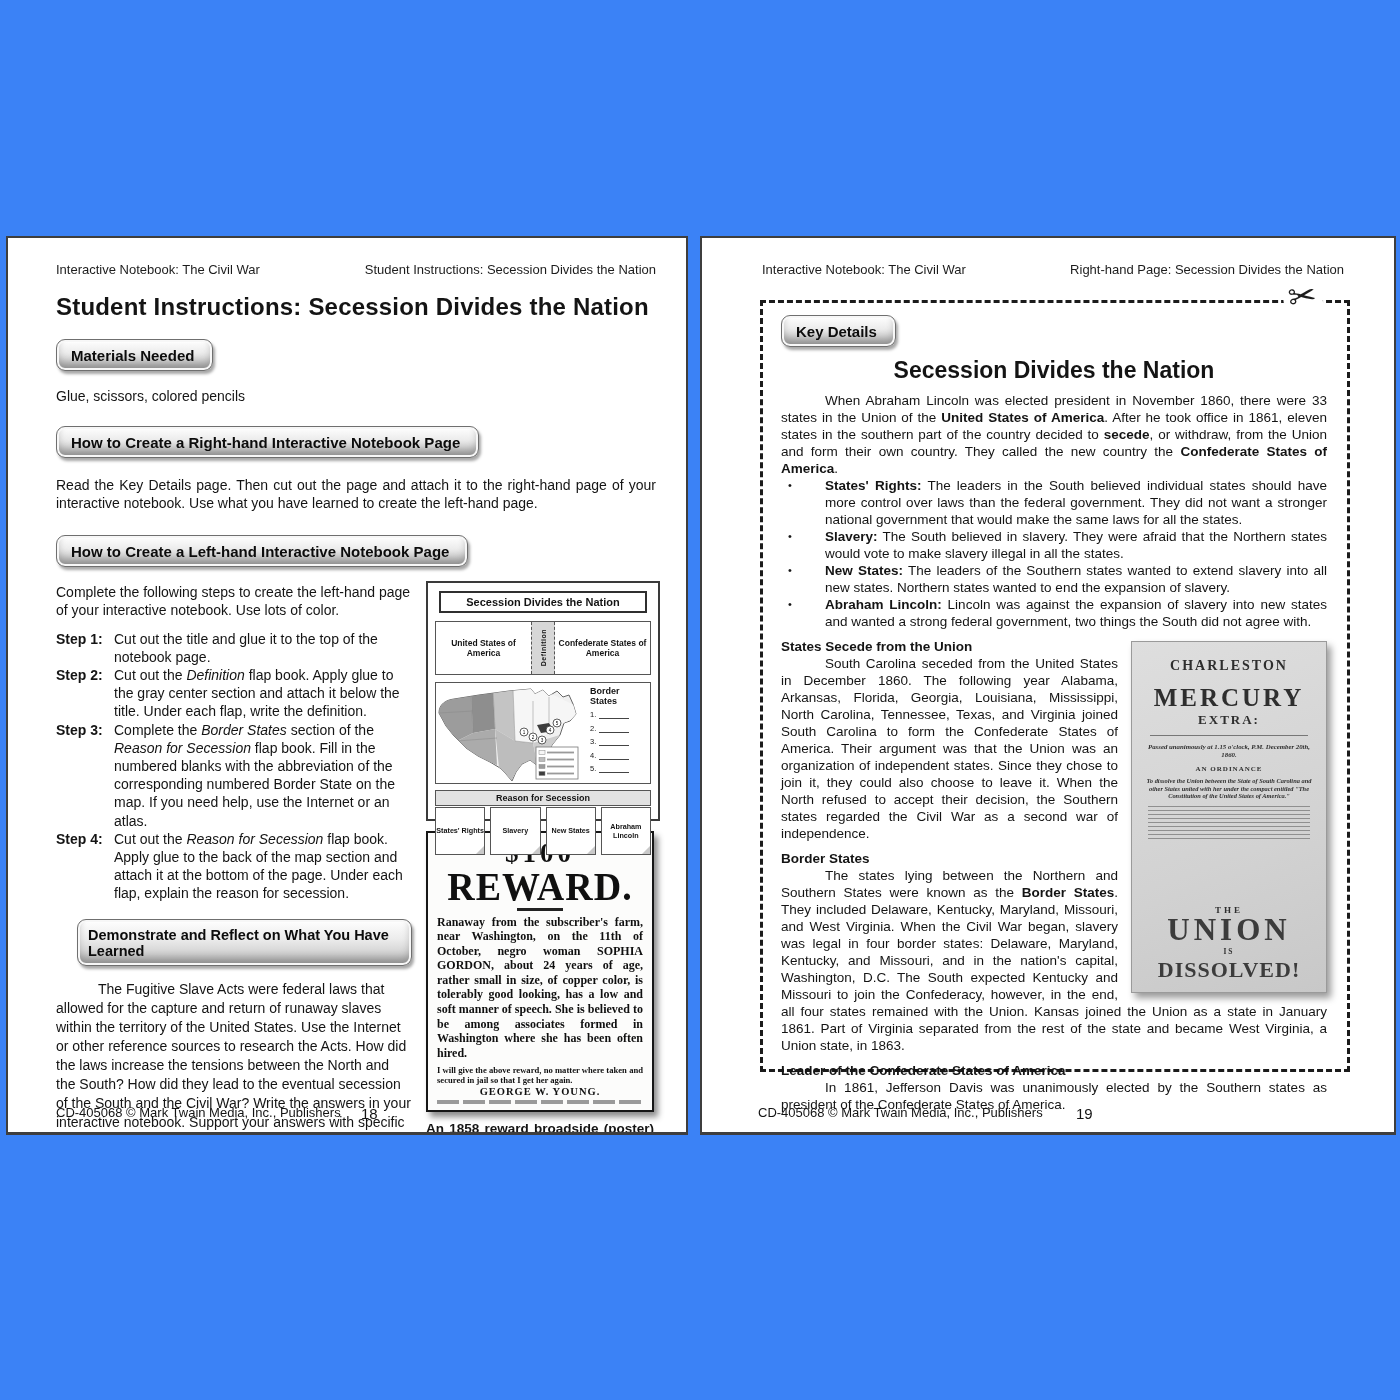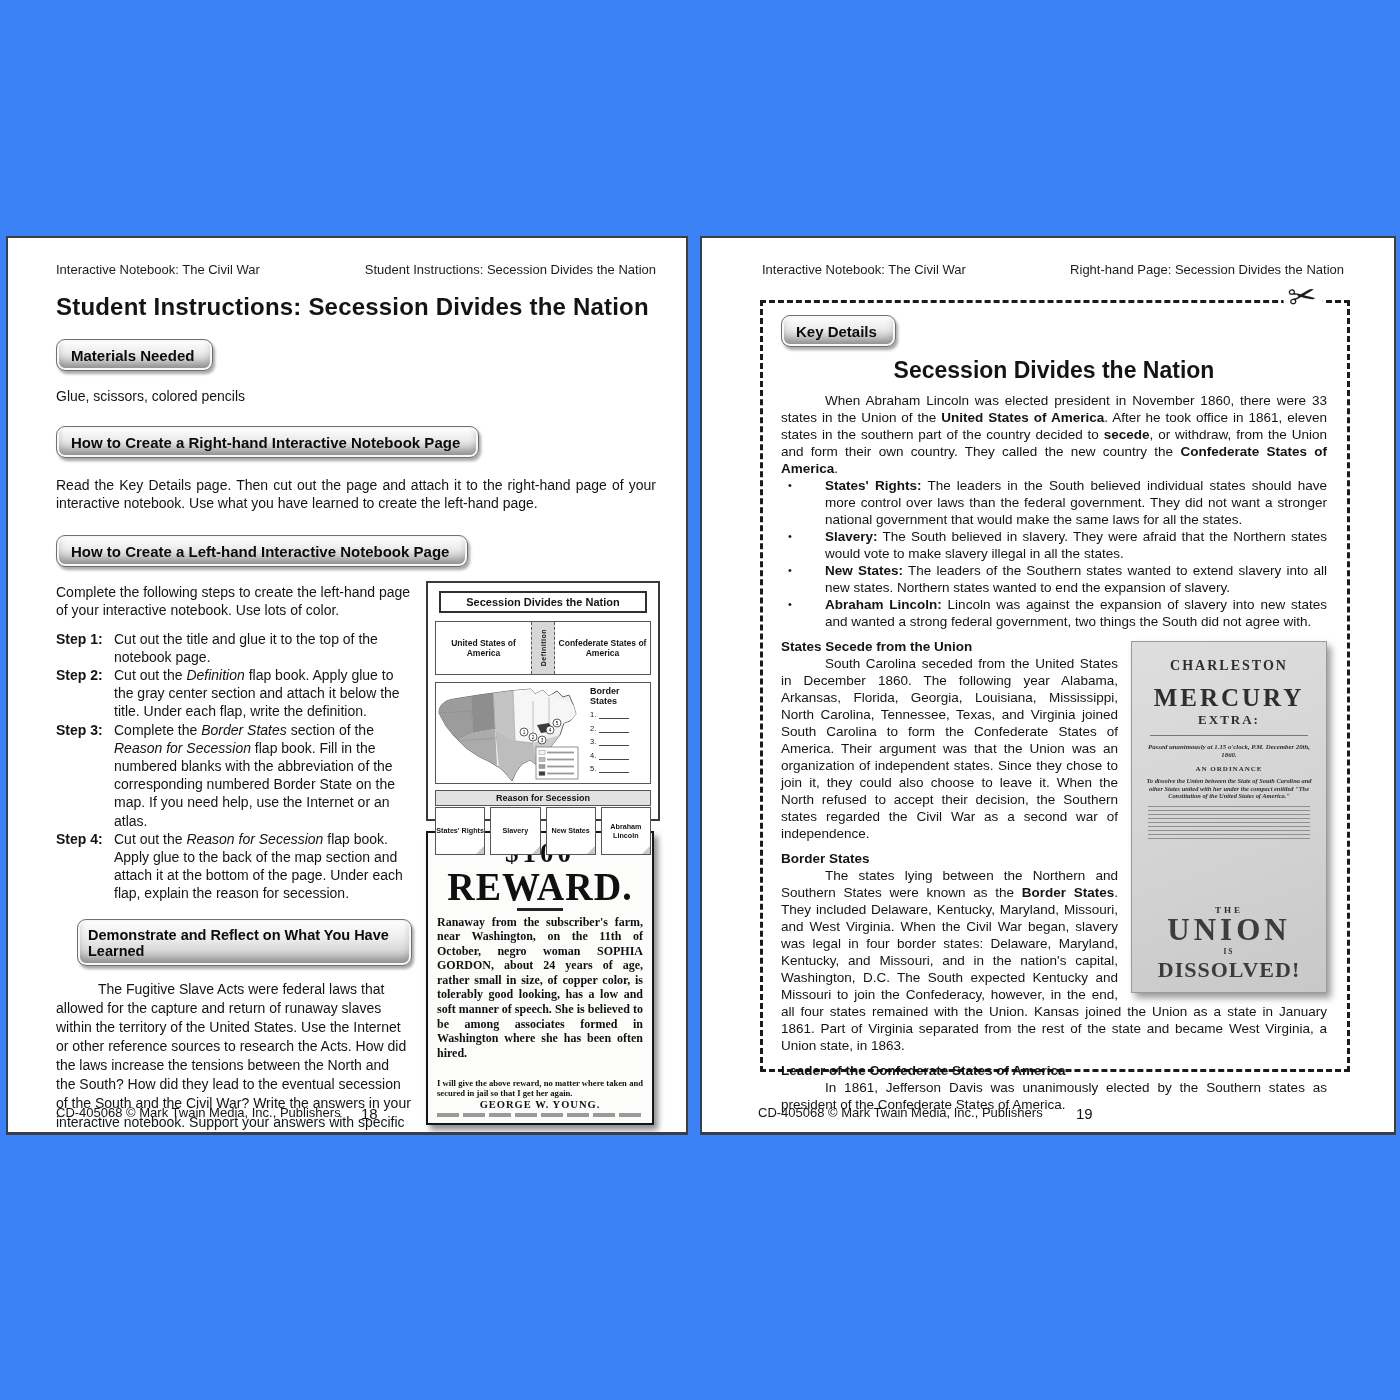--- a/index.html
+++ b/index.html
@@ -68,21 +68,21 @@
 
   
   .reward{margin-top:10px;width:228px;box-sizing:border-box;background:#fcfcfb;border:2px solid #161616;
           box-shadow:4px 5px 6px rgba(0,0,0,.45);padding:6px 9px 6px 9px;
           font-family:"Liberation Serif","DejaVu Serif",serif;color:#101010;}
   .reward-amount{text-align:center;font-size:27px;font-weight:bold;letter-spacing:4px;line-height:28px;}
   .reward-headline{text-align:center;font-size:38px;font-weight:bold;letter-spacing:1px;line-height:38px;
           transform:scaleY(1.08);}
   .reward-rule{height:3px;background:#222;width:46px;margin:3px auto 4px auto;}
   .reward-body{font-size:12px;font-weight:bold;line-height:14.6px;text-align:justify;}
-  .reward-fine{margin-top:18px;font-size:8.6px;font-weight:bold;line-height:10px;text-align:justify;}
+  .reward-fine{margin-top:5px;font-size:8.6px;font-weight:bold;line-height:10px;text-align:justify;}
   .reward-sig{text-align:center;font-size:10.5px;font-weight:bold;letter-spacing:1px;margin-top:1px;}
   .fakeline{height:4px;margin-top:3px;background:repeating-linear-gradient(90deg,#9a9a9a 0 22px,transparent 22px 26px);}
   .poster-caption{margin-top:8px;width:228px;font-size:13.5px;font-weight:bold;line-height:17px;text-align:justify;}
 
   
   .cutbox{position:absolute;left:58px;right:44px;top:62px;bottom:60px;border:3px dashed #1b1b1b;
           padding:10px 20px 0 18px;box-sizing:border-box;}
   .scissors{position:absolute;top:-24px;right:26px;font-size:34px;color:#1d1d1d;background:#fff;
             padding:0 5px;transform:rotate(-8deg);line-height:34px;}
   .kd-btn-row{margin-top:2px;}

